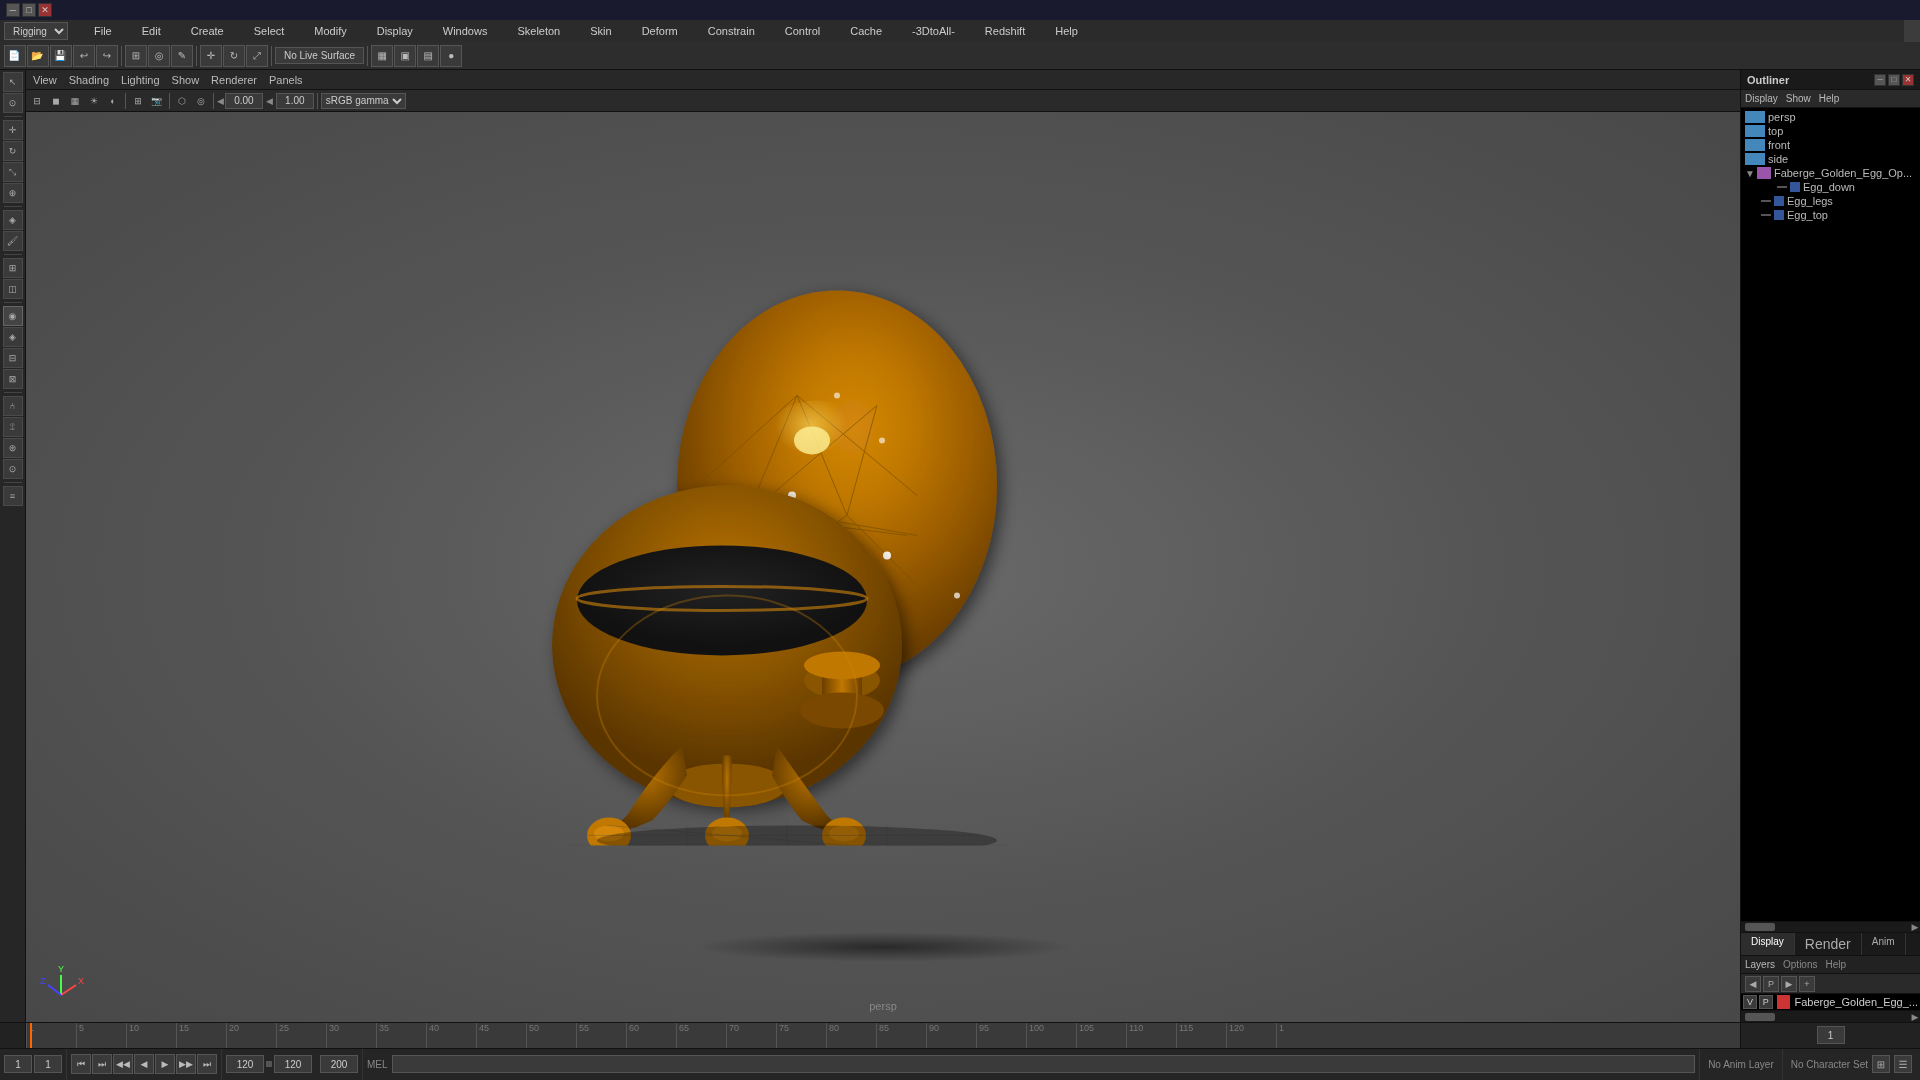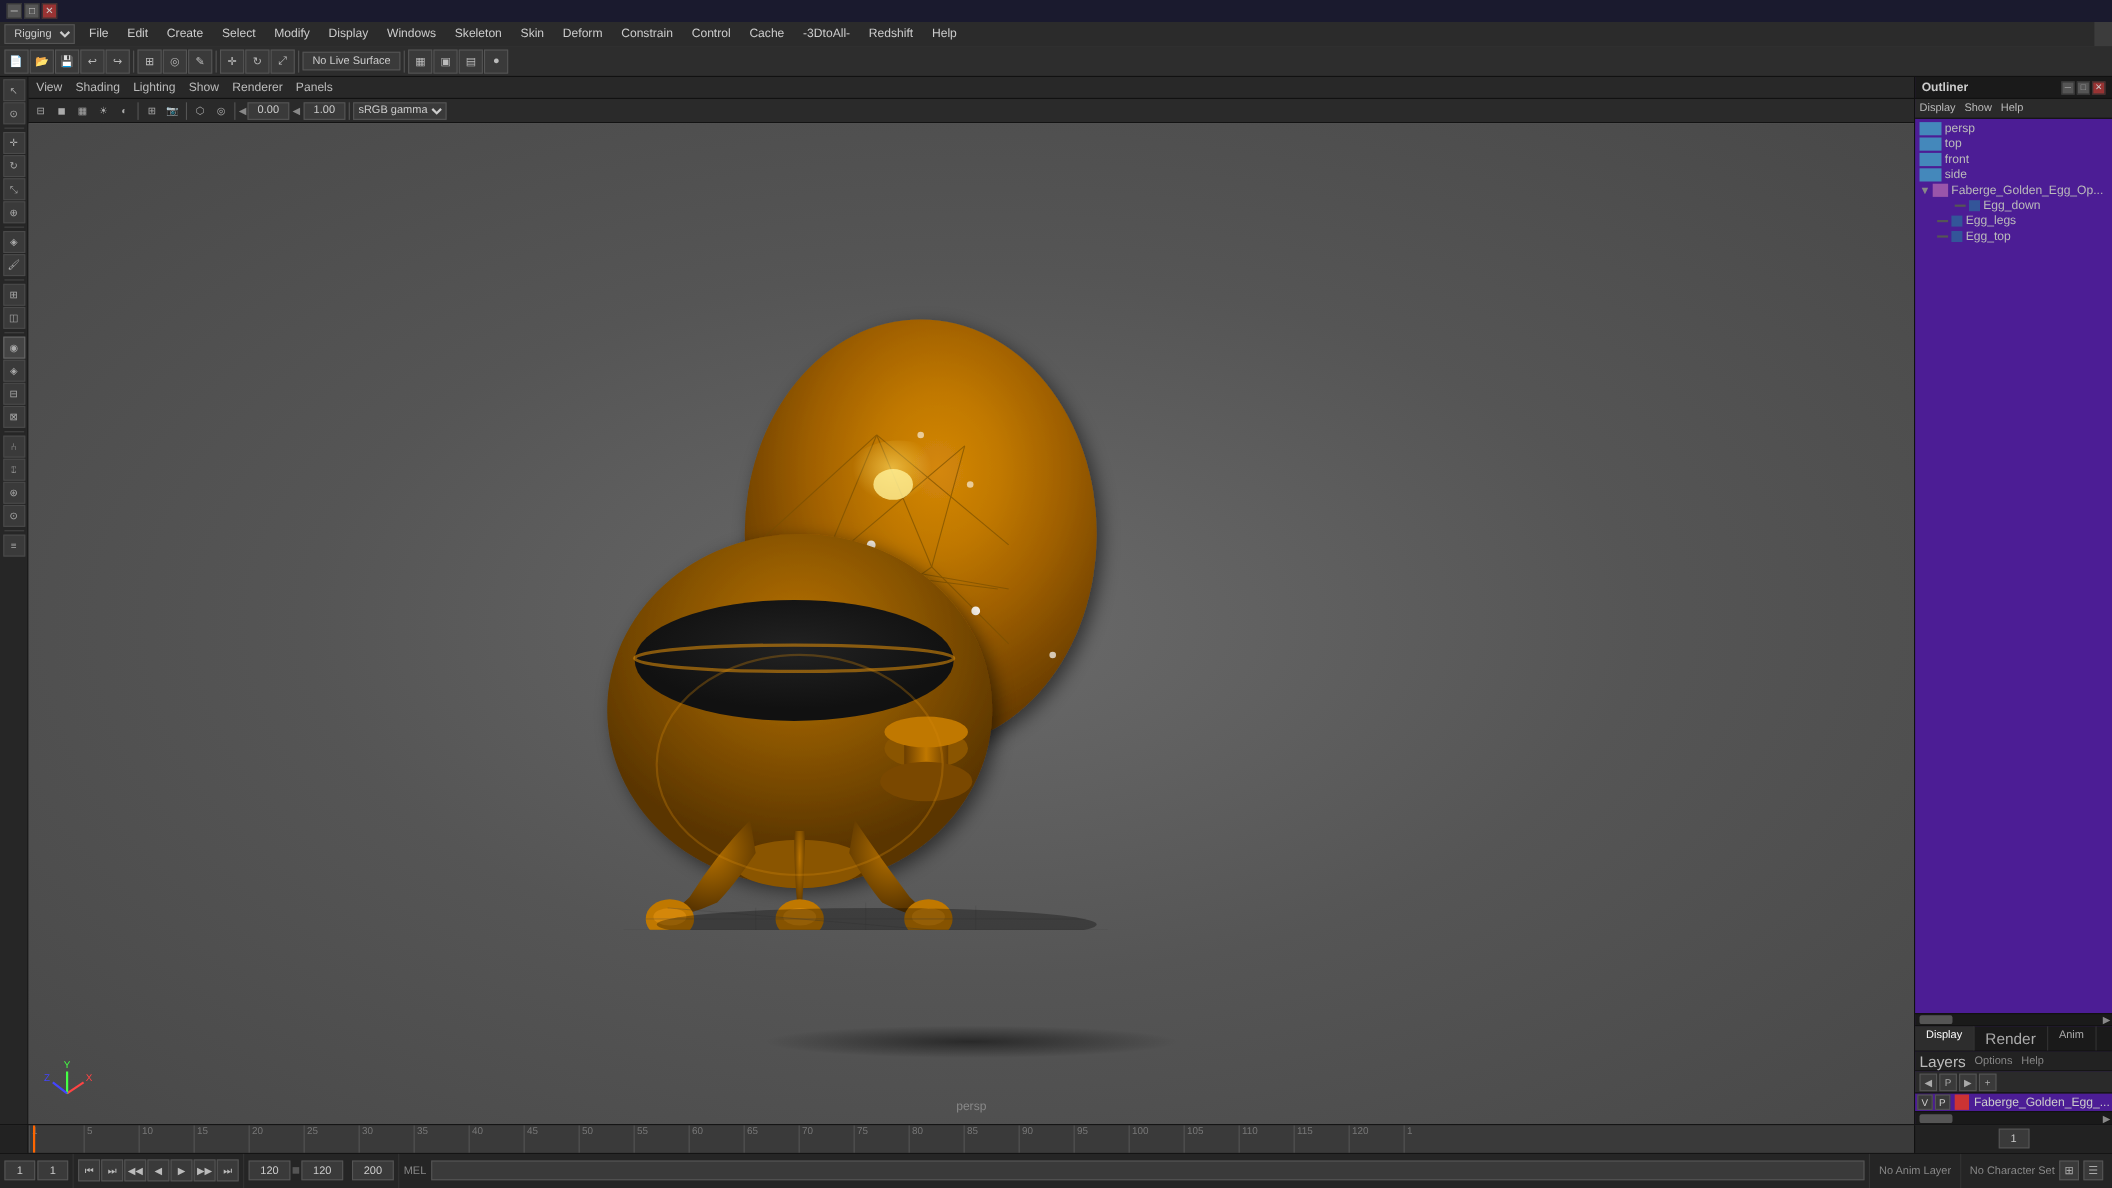--- a/index.html
+++ b/index.html
@@ -24,37 +24,37 @@
       min-width: 50px; text-align: left; font-size: 9px; color: #777; 
       border-left: 1px solid #555; padding-left: 2px; height: 100%;
     }
 
     
     #full-layout {
       position: absolute; top: 0; left: 0; width: 1920px; height: 1080px;
     }
 
     .row1 { position: absolute; top: 0; left: 0; right: 0; height: 20px; background: #1a1a2e; display: flex; align-items: center; padding: 0 6px; }
-    .row2 { position: absolute; top: 20px; left: 0; right: 16px; height: 22px; background: #2b2b2b; display: flex; align-items: center; padding: 0 4px; gap: 1px; }
+    .row2 { position: absolute; top: 20px; left: 0; right: 16px; height: 22px; background: #2b2b2b; display: flex; align-items: center; padding: 0 4px; gap: 14px; }
     .row3 { position: absolute; top: 42px; left: 0; right: 0; height: 28px; background: #2d2d2d; display: flex; align-items: center; padding: 0 4px; gap: 1px; border-bottom: 1px solid #111; }
 
     .main-content { position: absolute; top: 70px; left: 0; right: 0; bottom: 58px; display: flex; }
 
     .left-tb { width: 26px; background: #262626; border-right: 1px solid #111; display: flex; flex-direction: column; align-items: center; padding: 2px 0; gap: 1px; overflow: hidden; }
     .ltb-btn { width: 20px; height: 20px; background: #3a3a3a; border: 1px solid #4a4a4a; cursor: pointer; display: flex; align-items: center; justify-content: center; color: #aaa; font-size: 9px; }
     .ltb-sep { width: 18px; height: 1px; background: #444; margin: 2px 0; }
 
     .center-area { flex: 1; display: flex; flex-direction: column; justify-content: center; }
     .vp-menu-bar { height: 20px; background: #282828; display: flex; align-items: center; padding: 0 4px; gap: 6px; border-bottom: 1px solid #111; }
     .vp-menu-item { color: #bbb; font-size: 11px; cursor: pointer; padding: 0 3px; }
     .vp-toolbar { height: 22px; background: #2a2a2a; display: flex; align-items: center; padding: 0 2px; gap: 1px; border-bottom: 1px solid #111; }
     .vp-tb-btn { width: 18px; height: 18px; background: transparent; border: none; cursor: pointer; display: flex; align-items: center; justify-content: center; color: #aaa; font-size: 9px; }
     .vp-viewport { flex: 1; background: #5c5c5c; position: relative; overflow: hidden; }
 
-    .right-area { width: 180px; background: #4c1d95; border-left: 1px solid #111; display: flex; flex-direction: column; }
+    .right-area { width: 180px; background: #000000; border-left: 1px solid #111; display: flex; flex-direction: column; }
     .outliner-top { flex: 0 0 auto; }
     .outliner-body { flex: 1; overflow: hidden; padding: 2px 0; }
 
     .bottom-bar { position: absolute; bottom: 0; left: 0; right: 0; height: 58px; background: #252525; border-top: 1px solid #111; display: flex; flex-direction: column; }
     .timeline-row { height: 26px; display: flex; background: #2d2d2d; border-bottom: 1px solid #111; }
     .tl-left { width: 26px; background: #222; border-right: 1px solid #111; }
     .tl-mid { flex: 1; position: relative; overflow: hidden; background: #3a3a3a; }
     .tl-right { width: 180px; background: #222; border-left: 1px solid #111; display: flex; align-items: center; justify-content: center; color: #888; font-size: 10px; }
     .status-row { height: 32px; display: flex; align-items: center; background: #252525; }
 
@@ -380,21 +380,21 @@
         <div style="margin-left:auto;width:10px;height:10px;cursor:pointer;color:#888;display:flex;align-items:center;justify-content:center;font-size:9px;">▶</div>
       </div>
 
       <div style="display:flex;background:#1a1a1a;border-bottom:1px solid #111;">
         <div style="padding:3px 10px;cursor:pointer;color:#fff;font-size:10px;background:#2d2d2d;border-right:1px solid #333;">Display</div>
         <div style="padding:3px 10px;cursor:pointer;color:#aaa;font-size:14px;border-right:1px solid #333;">Render</div>
         <div style="padding:3px 10px;cursor:pointer;color:#aaa;font-size:10px;border-right:1px solid #333;">Anim</div>
       </div>
 
       <div style="display:flex;background:#222;border-bottom:1px solid #111;height:18px;align-items:center;padding:0 4px;gap:8px;">
-        <span style="color:#bbb;font-size:14px;cursor:pointer;">Layers</span>
+        <span style="color:#bbb;font-size:10px;cursor:pointer;">Layers</span>
         <span style="color:#888;font-size:10px;cursor:pointer;">Options</span>
         <span style="color:#888;font-size:10px;cursor:pointer;">Help</span>
       </div>
 
       <div style="display:flex;align-items:center;height:20px;background:#2a2a2a;padding:0 4px;gap:2px;border-bottom:1px solid #111;">
         <div style="width:16px;height:16px;background:#3a3a3a;border:1px solid #555;cursor:pointer;display:flex;align-items:center;justify-content:center;font-size:9px;color:#aaa;">◀</div>
         <div style="width:16px;height:16px;background:#3a3a3a;border:1px solid #555;cursor:pointer;display:flex;align-items:center;justify-content:center;font-size:9px;color:#aaa;">P</div>
         <div style="width:16px;height:16px;background:#3a3a3a;border:1px solid #555;cursor:pointer;display:flex;align-items:center;justify-content:center;font-size:9px;color:#aaa;">▶</div>
         <div style="width:16px;height:16px;background:#3a3a3a;border:1px solid #555;cursor:pointer;display:flex;align-items:center;justify-content:center;font-size:9px;color:#aaa;">+</div>
       </div>

